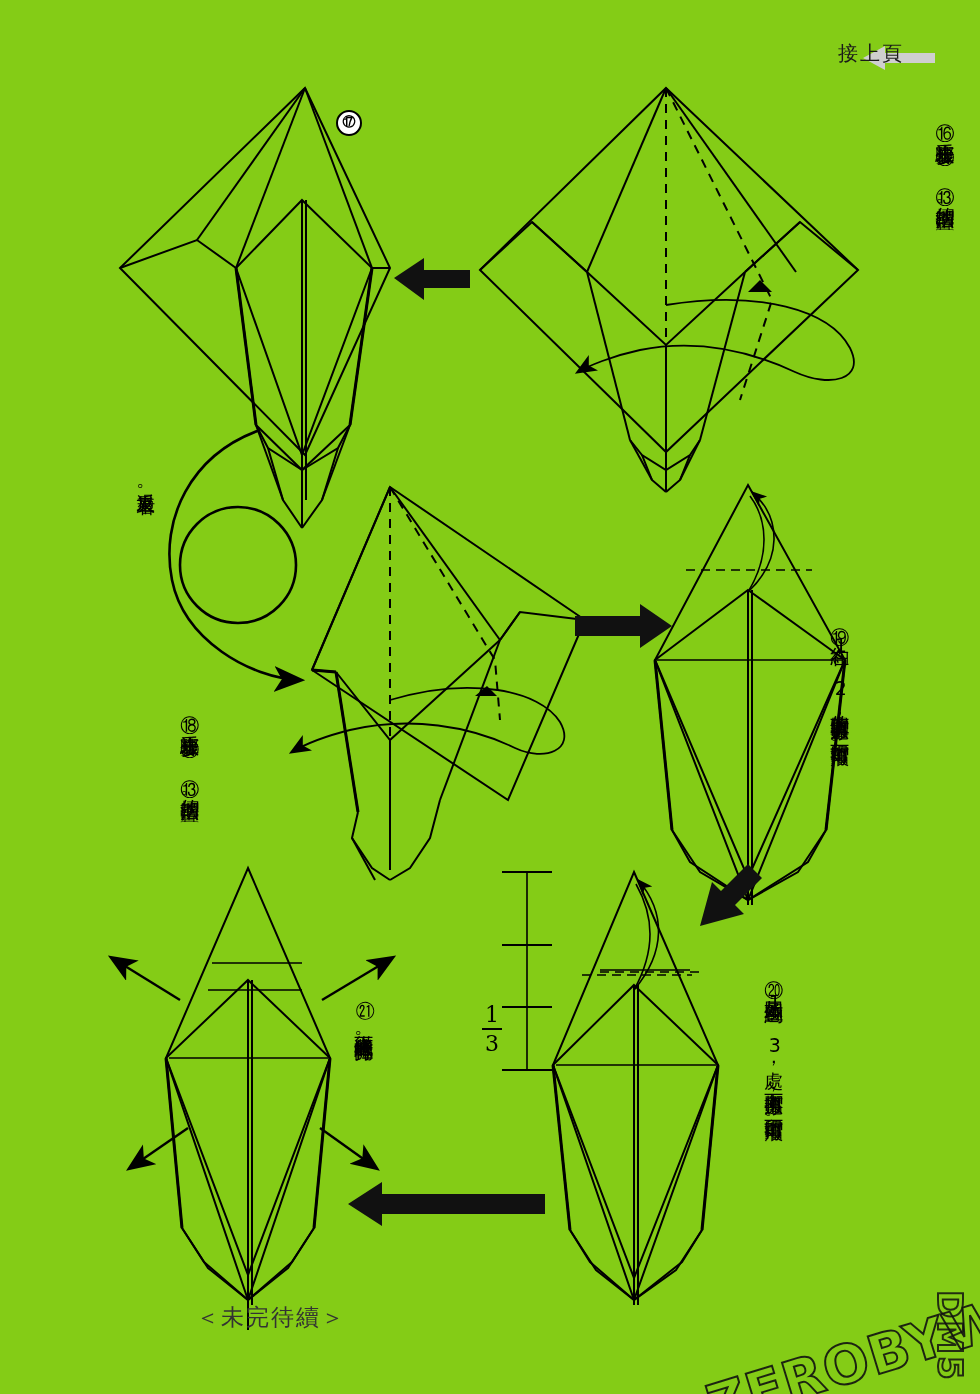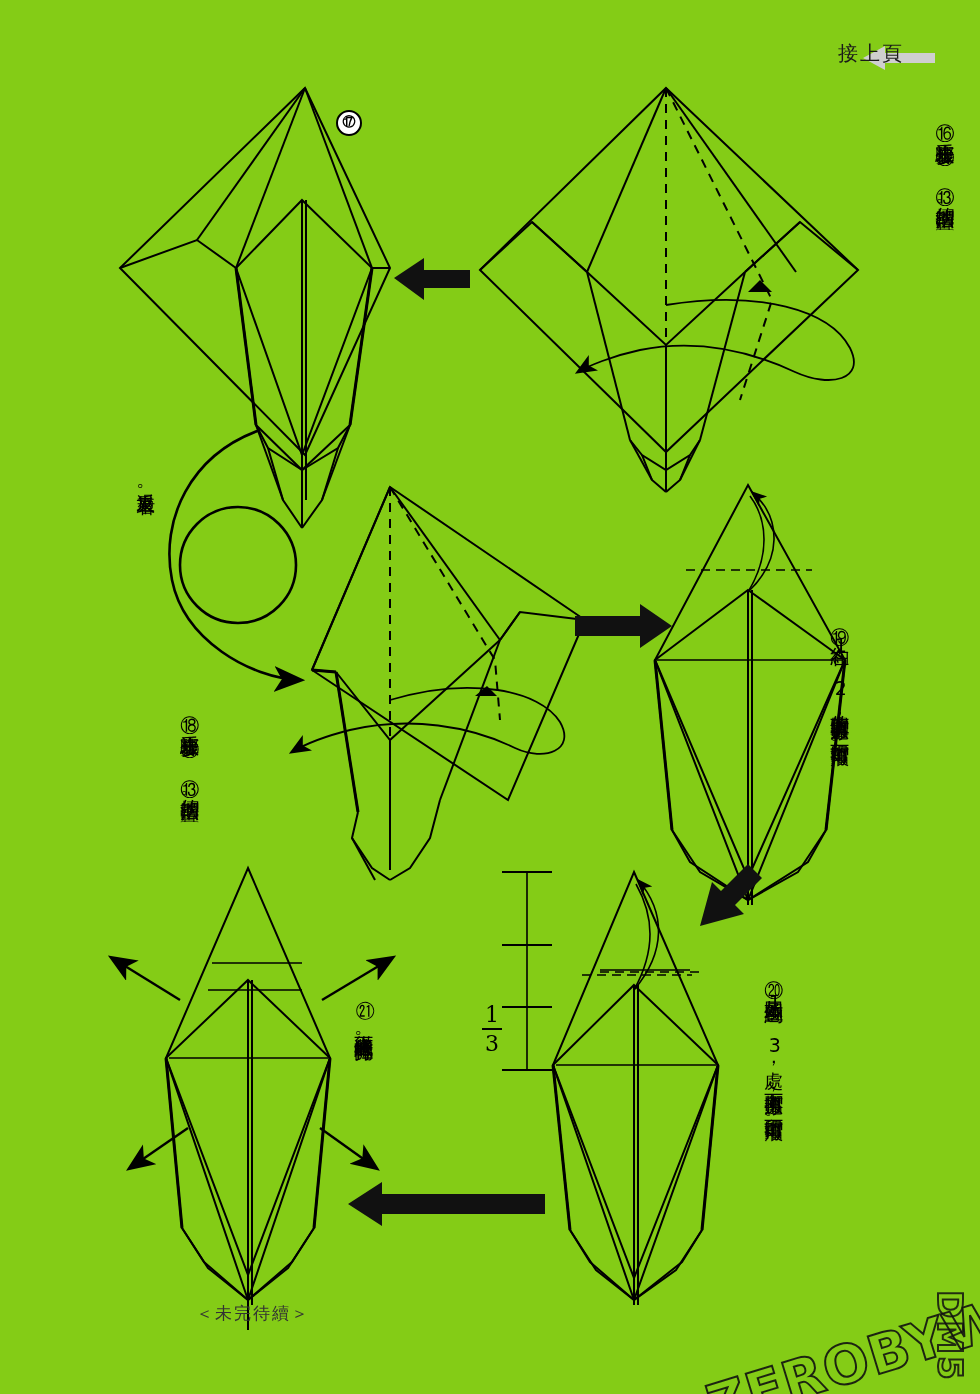--- a/index.html
+++ b/index.html
@@ -61,21 +61,21 @@
     text-align: center;
     font-size: 22px;
     font-family: "DejaVu Serif", "Liberation Serif", serif;
     color: #000;
   }
   .frac .num { display:block; }
   .frac .bar { display:block; border-top: 2px solid #000; width: 20px; margin: 1px auto; }
   .frac .den { display:block; }
   .footer-note {
     position: absolute;
-    font-size: 17px;
+    font-size: 23px;
     letter-spacing: 2px;
     color: #333;
   }
   .wm-main {
     position: absolute;
     font-family: "DejaVu Sans", "Liberation Sans", sans-serif;
     font-size: 54px;
     font-weight: bold;
     color: transparent;
     -webkit-text-stroke: 2px #111;

